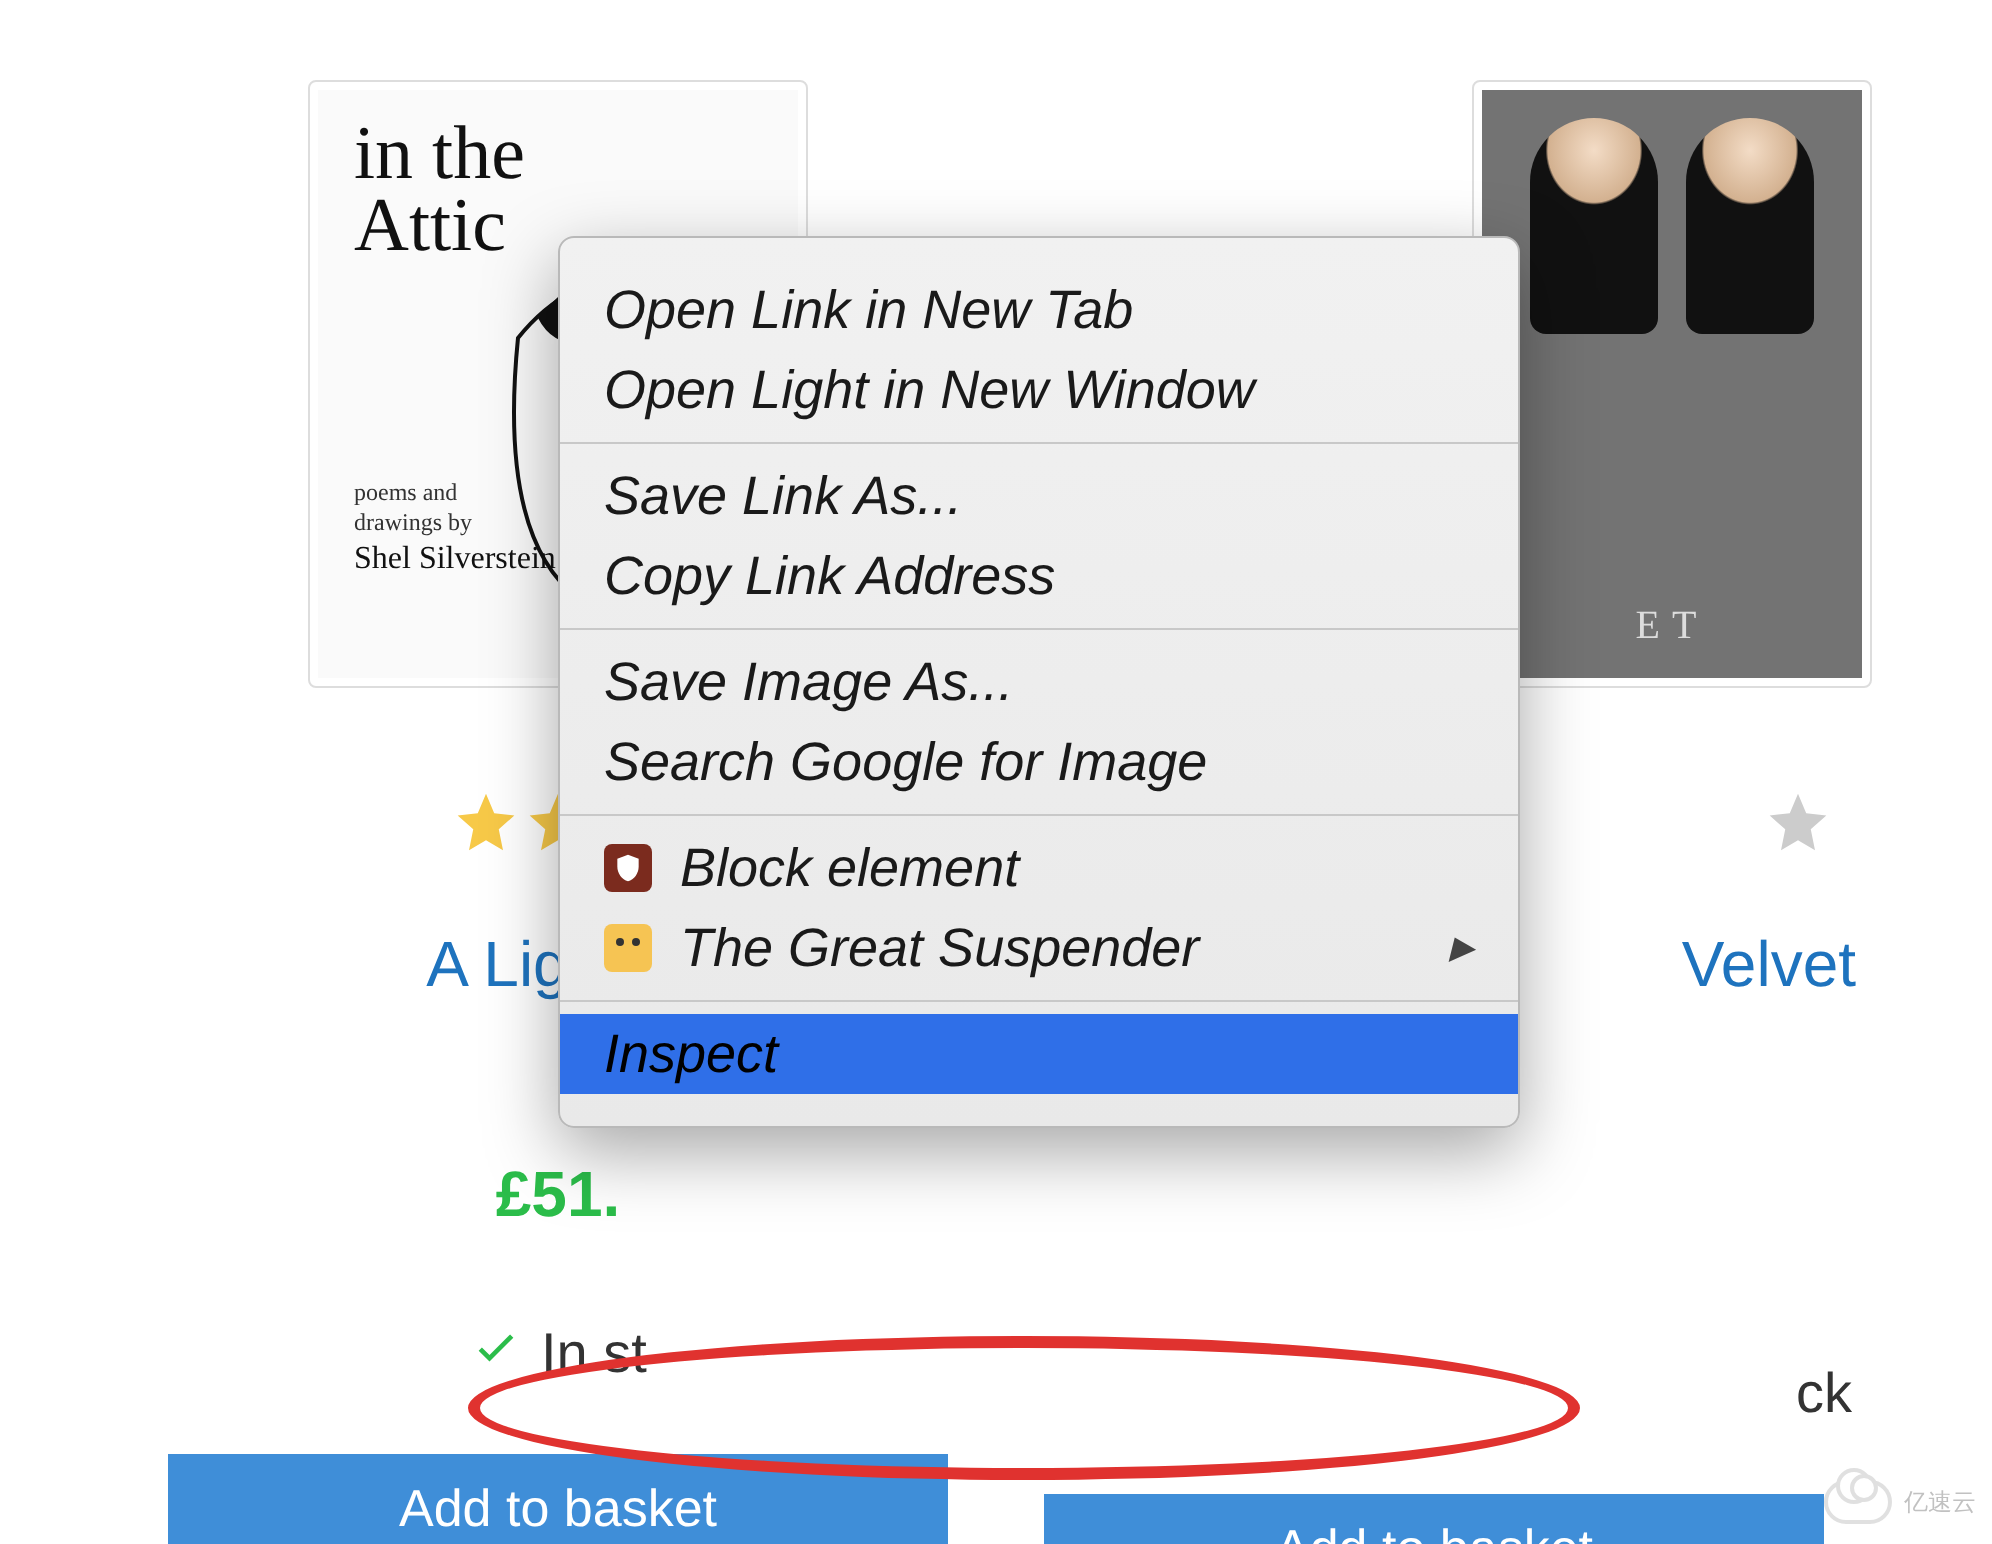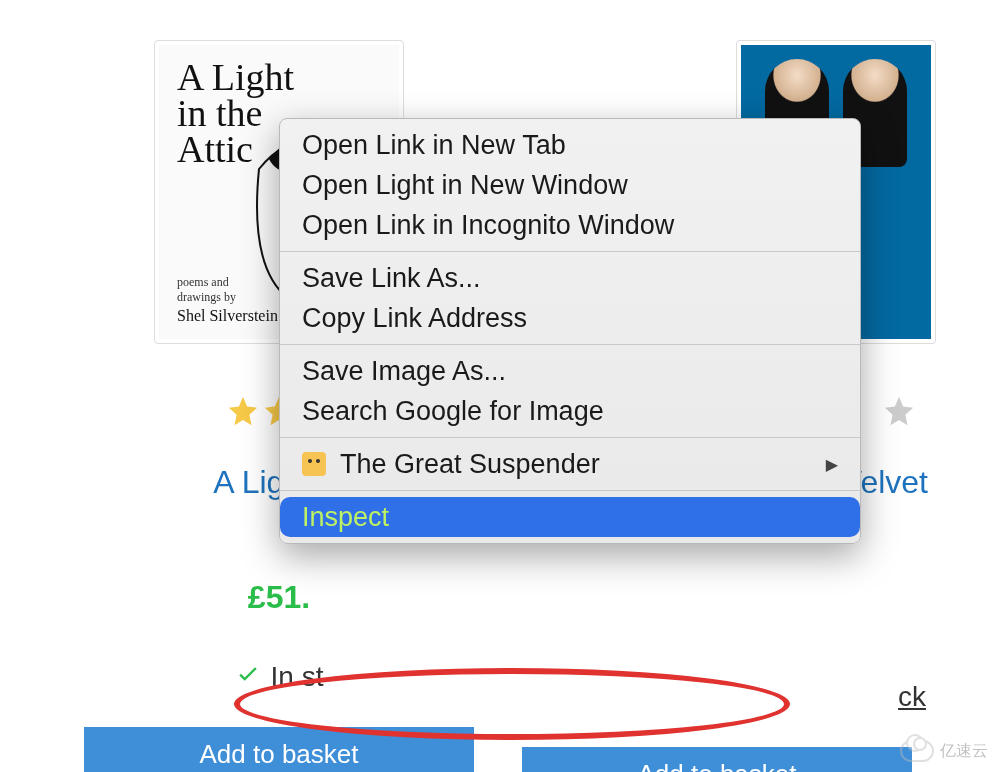--- a/index.html
+++ b/index.html
@@ -9,65 +9,64 @@
   .cover-frame { border: 1px solid #ddd; border-radius: 4px; padding: 4px; background: #fff; }
   .cover { width: 240px; height: 294px; display: flex; align-items: center; justify-content: center; font-family: Georgia, 'Times New Roman', serif; position: relative; }
   .cover-left { background: #fafafa; color: #111; padding: 14px 14px 10px 18px; display:block; overflow:hidden; }
   .cover-left .title-line { font-size: 38px; line-height: 0.95; font-weight: 500; }
   .cover-left .poems { font-size: 12px; margin-top: 108px; color: #333; }
   .cover-left .author { font-size: 16px; margin-top: 2px; color: #2a5; color:#1b7; color:#0a0; font-family: Georgia, serif; }
   .cover-left .author { color:#111; }
   .cover-left .face {
     position:absolute; right:-10px; top:84px; width:170px; height:200px;
   }
-  .cover-right { background: #0369a1; color: #eee; font-family: Georgia, serif; }
+  .cover-right { background: #737373; color: #eee; font-family: Georgia, serif; }
   .cover-right .figures { position:absolute; top:14px; left:0; right:0; display:flex; justify-content:center; gap:14px; }
   .cover-right .fig { width:64px; height:108px; background: radial-gradient(60% 40% at 50% 15%, #f3dcc6 0%, #d3b190 60%, #111 63%); border-radius: 32px 32px 8px 8px; }
   .cover-right .et { position:absolute; bottom:14px; left:0; right:0; text-align:center; letter-spacing:6px; font-size:20px; color:#ddd; }
   .stars { margin-top: 50px; display:flex; gap:2px; }
   .star { width: 34px; height: 34px; }
   .title-link { color: #1e73be; font-size: 32px; font-weight: 500; margin-top: 36px; cursor: pointer; }
   .price { color: #2bbd4a; font-size: 32px; font-weight: 600; margin-top: 78px; }
   .stock { color: #333; font-size: 28px; margin-top: 44px; display:flex; align-items:center; gap:10px; }
   .check { color: #2bbd4a; }
   .basket-btn { margin-top: 34px; width: 400px; height: 54px; background: #3f8ed8; color:#fff; font-size: 26px; display:flex; align-items:center; justify-content:center; border:none; cursor:pointer; }
   .col .basket-btn { width: 100%; max-width: 390px; }
 
   
-  .ctx { position: absolute; left: 279px; top: 118px; width: 582px; background: linear-gradient(#f1f1f1,#e9e9e9); border: 1px solid #b9b9b9; border-radius: 8px; box-shadow: 0 12px 36px rgba(0,0,0,.35); padding: 6px 0; font-size: 27px; color: #1a1a1a; }
+  .ctx { position: absolute; left: 279px; top: 118px; width: 481px; background: linear-gradient(#f1f1f1,#e9e9e9); border: 1px solid #b9b9b9; border-radius: 8px; box-shadow: 0 12px 36px rgba(0,0,0,.35); padding: 16px 0; font-size: 27px; color: #1a1a1a; font-style: italic; }
   .ctx .item { padding: 4px 22px; height: 40px; display:flex; align-items:center; gap:14px; white-space:nowrap; cursor: default; }
   .ctx .item .sub-arrow { margin-left:auto; font-size:16px; color:#444; }
   .ctx .sep { height:1px; background:#c8c8c8; margin:6px 0; }
-  .ctx .highlight { background:#2f6fe8; color:#bef264;border-radius:10px; }
+  .ctx .highlight { background:#2f6fe8; color:#000000; }
   .ctx .badge { width:24px; height:24px; display:inline-flex; align-items:center; justify-content:center; }
   .badge-ub { background:#7b2b1e; border-radius:4px; }
   .badge-ub svg { width:16px; height:16px; }
   .badge-gs { background:#f6c453; border-radius:4px; }
   .badge-gs { position:relative; }
   .badge-gs::before, .badge-gs::after { content:''; position:absolute; top:7px; width:4px; height:4px; background:#333; border-radius:50%; }
   .badge-gs::before { left:6px; } .badge-gs::after { right:6px; }
 
   
   .annot { position:absolute; left:234px; top:668px; width:556px; height:72px; border:6px solid #e0322f; border-radius: 50%; pointer-events:none; }
 
   
-  .wm { position:absolute; right:8px; bottom:10px; display:flex; align-items:center; gap:6px; opacity:.45; color:#777; font-size:16px; }
+  .wm { position:absolute; right:8px; bottom:10px; display:flex; align-items:center; gap:6px; opacity:.45; color:#777; font-size:12px; }
   .wm .cloud { width:34px; height:22px; border:2px solid #bbb; border-radius:14px; position:relative; }
   .wm .cloud::before { content:''; position:absolute; width:14px; height:14px; border:2px solid #bbb; border-radius:50%; left:4px; top:-8px; background:#fff; }
   .wm .cloud::after { content:''; position:absolute; width:10px; height:10px; border:2px solid #bbb; border-radius:50%; right:5px; top:-5px; background:#fff; }
 </style>
 </head>
 <body>
 
 <div class="products">
 
   <div class="col">
     <div class="cover-frame">
       <div class="cover cover-left">
-        <div class="title-line">A Light</div>
         <div class="title-line">in the</div>
         <div class="title-line">Attic</div>
         <div class="poems" style="white-space:pre-line;">poems and
 drawings by</div>
         <div class="author">Shel Silverstein</div>
         <svg class="face" viewBox="0 0 170 200">
           <path d="M20 40 Q60 -10 130 20 Q170 40 150 120 Q155 150 130 170 Q90 200 50 170 Q10 140 20 40 Z" fill="none" stroke="#111" stroke-width="2"></path>
           <path d="M30 30 Q70 -20 140 30 Q120 60 70 40 Q40 50 30 30 Z" fill="#111"></path>
           <circle cx="75" cy="110" r="16" fill="none" stroke="#111" stroke-width="2"></circle>
           <circle cx="75" cy="110" r="5" fill="#111"></circle>
@@ -111,52 +110,57 @@
         </div>
         <div class="et">ET</div>
       </div>
     </div>
     <div class="stars" style="margin-left:auto; margin-right:20px;">
       <svg class="star" viewBox="0 0 24 24">
           <path fill="#ccc" d="M12 2l2.9 6.9L22 9.7l-5.5 4.9L18 22l-6-3.6L6 22l1.5-7.4L2 9.7l7.1-.8z"></path>
         </svg>
     </div>
     <a class="title-link" style="margin-left:auto; margin-right:8px;">Velvet</a>
-    <div class="stock" style="margin-top:180px; margin-left:auto; margin-right:10px;text-decoration:underline;">
+    <div class="stock" style="margin-top:180px; margin-left:auto; margin-right:10px;">
       <span>ck</span>
     </div>
     <button class="basket-btn">Add to basket</button>
   </div>
 </div>
 
 <div class="ctx">
   <div class="item">
       <span>Open Link in New Tab</span>
     </div>
   <div class="item">
       <span>Open Light in New Window</span>
-    </div>
-  <div class="item">
-      <span>Open Link in Incognito Window</span>
     </div>
   <div class="sep"></div>
   <div class="item">
       <span>Save Link As...</span>
     </div>
   <div class="item">
       <span>Copy Link Address</span>
     </div>
   <div class="sep"></div>
   <div class="item">
       <span>Save Image As...</span>
     </div>
   <div class="item">
       <span>Search Google for Image</span>
     </div>
   <div class="sep"></div>
+  <div class="item">
+    <span class="badge badge-ub">
+      <svg viewBox="0 0 24 24">
+          <path fill="#fff" d="M12 2l8 3v6c0 5-3.4 9.6-8 11-4.6-1.4-8-6-8-11V5l8-3z"></path>
+        </svg>
+    </span>
+    <span>Block element</span>
+  </div>
   <div class="item">
     <span class="badge badge-gs"></span>
     <span>The Great Suspender</span>
     <span class="sub-arrow">▶</span>
   </div>
   <div class="sep"></div>
   <div class="item highlight">
       <span>Inspect</span>
     </div>
 </div>

